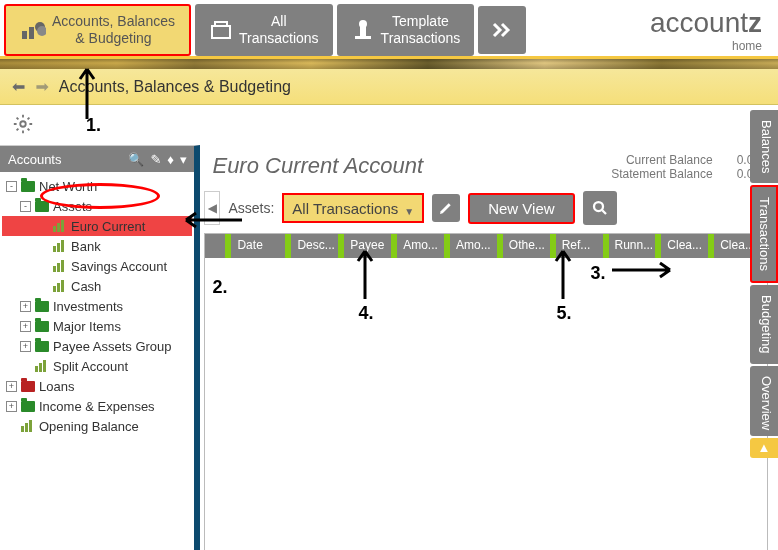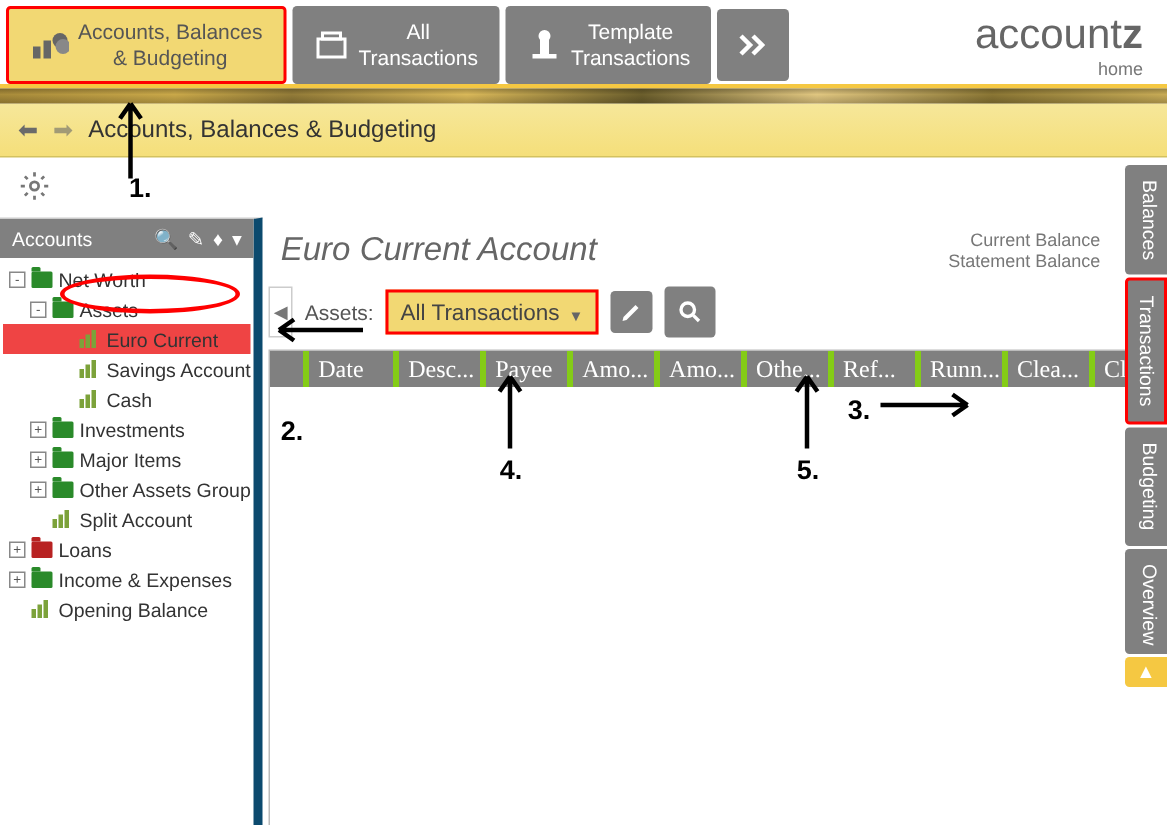--- a/index.html
+++ b/index.html
@@ -60,21 +60,21 @@
   .chevron-btn { width:16px; height:34px; background:#fff; border:1px solid #ccc; display:flex; align-items:center; justify-content:center; color:#777; cursor:pointer; font-size:12px;}
   .view-label { color:#555; font-size:14px;}
   .combo { display:flex; align-items:flex-end; gap:6px; background:#f2d873; padding:4px 8px; border:2px solid red; height:30px; cursor:pointer;}
   .combo .cv-text { font-size:15px; color:#444;}
   .combo .tri { color:#666; font-size:10px;}
   .pill-btn { background:#808080; color:#fff; padding:5px 18px; border-radius:3px; font-size:15px; border:2px solid red; cursor:pointer;}
   .spacer { flex:1; }
 
   .grid { border:1px solid #bbb; flex:1; margin-right:6px; display:flex; flex-direction:column; }
   .grid-head { display:flex; background:#808080; color:#fff; height:24px;}
-  .col { border-right:4px solid #84cc16; padding:4px 6px; font-size:16px; overflow:hidden; white-space:nowrap;font-family:Liberation Serif, serif;}
+  .col { border-right:6px solid #84cc16; padding:4px 6px; font-size:12px; overflow:hidden; white-space:nowrap;}
   .col.chk { width:26px; flex:none;}
   .col.date { width:60px; flex:none;}
   .col.rest { flex:1;}
   .grid-body { flex:1; background:#fff;}
   
   .right-tabs { position:absolute; right:0; top:110px; width:28px; display:flex; flex-direction:column;}
   .rtab { writing-mode: vertical-rl; background:#808080; color:#fff; padding:10px 4px; margin-bottom:2px; border-radius:3px 0 0 3px; cursor:pointer; font-size:13px; text-align:center;}
   .rtab.active { border:2px solid red; }
   .rtab.return { background:#f5c842; height:20px; display:flex; align-items:center; justify-content:center; padding:2px;}
 
@@ -179,20 +179,29 @@
           </span>
           <span>Euro Current</span>
         </div>
         <div class="tree-row indent-2">
           <span class="exp empty"></span>
           <span class="acct-icon">
             <span></span>
             <span></span>
             <span></span>
           </span>
+          <span>Bank</span>
+        </div>
+        <div class="tree-row indent-2">
+          <span class="exp empty"></span>
+          <span class="acct-icon">
+            <span></span>
+            <span></span>
+            <span></span>
+          </span>
           <span>Savings Account</span>
         </div>
         <div class="tree-row indent-2">
           <span class="exp empty"></span>
           <span class="acct-icon">
             <span></span>
             <span></span>
             <span></span>
           </span>
           <span>Cash</span>
@@ -203,21 +212,21 @@
           <span>Investments</span>
         </div>
         <div class="tree-row indent-1">
           <span class="exp">+</span>
           <span class="folder-icon"></span>
           <span>Major Items</span>
         </div>
         <div class="tree-row indent-1">
           <span class="exp">+</span>
           <span class="folder-icon"></span>
-          <span>Other Assets Group</span>
+          <span>Payee Assets Group</span>
         </div>
         <div class="tree-row indent-1">
           <span class="exp empty"></span>
           <span class="acct-icon">
             <span></span>
             <span></span>
             <span></span>
           </span>
           <span>Split Account</span>
         </div>
@@ -262,20 +271,21 @@
       <span class="view-label">Assets:</span>
       <div class="combo">
         <span class="cv-text">All Transactions</span>
         <span class="tri">▼</span>
       </div>
       <div class="sq-btn">
         <svg width="16" height="16" viewBox="0 0 24 24">
             <path d="M3 21l4-1 12-12-3-3L4 17l-1 4z" fill="#fff"></path>
           </svg>
       </div>
+      <div class="pill-btn">New View</div>
       <div class="sq-btn" style="width:34px;height:34px;">
         <svg width="18" height="18" viewBox="0 0 24 24">
             <circle cx="10" cy="10" r="6" fill="none" stroke="#fff" stroke-width="3"></circle>
             <path d="M15 15l5 5" stroke="#fff" stroke-width="3"></path>
           </svg>
       </div>
       <div class="spacer"></div>
       <div class="chevron-btn">▶</div>
     </div>
     <div class="grid">

